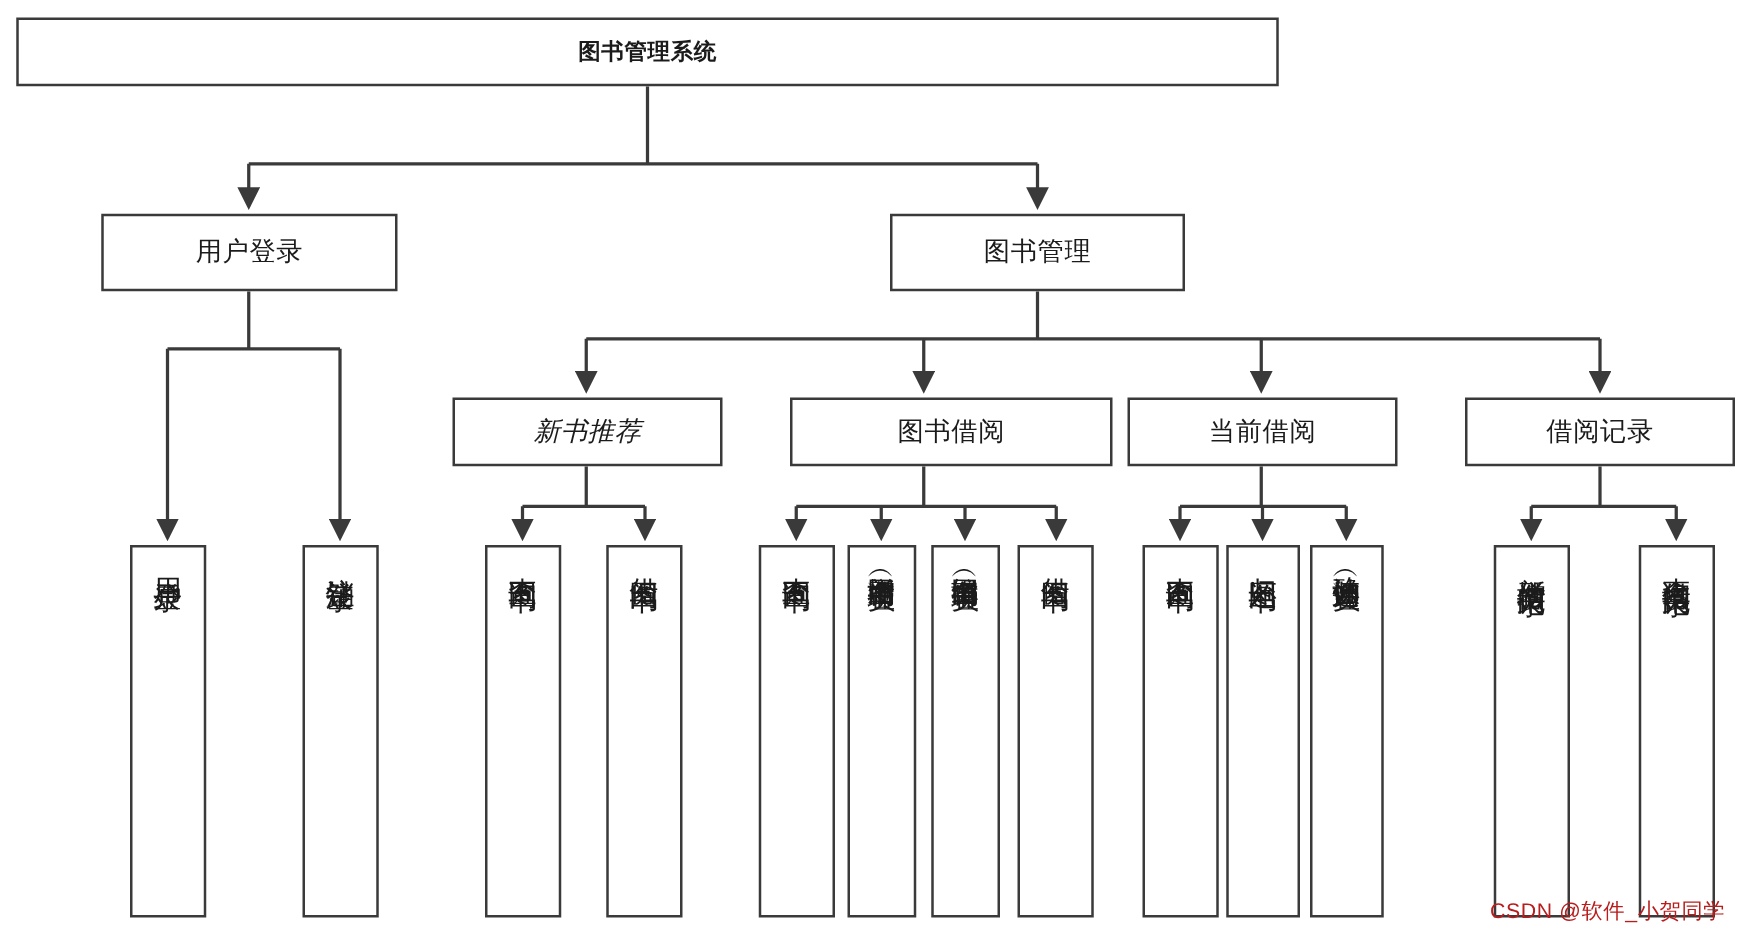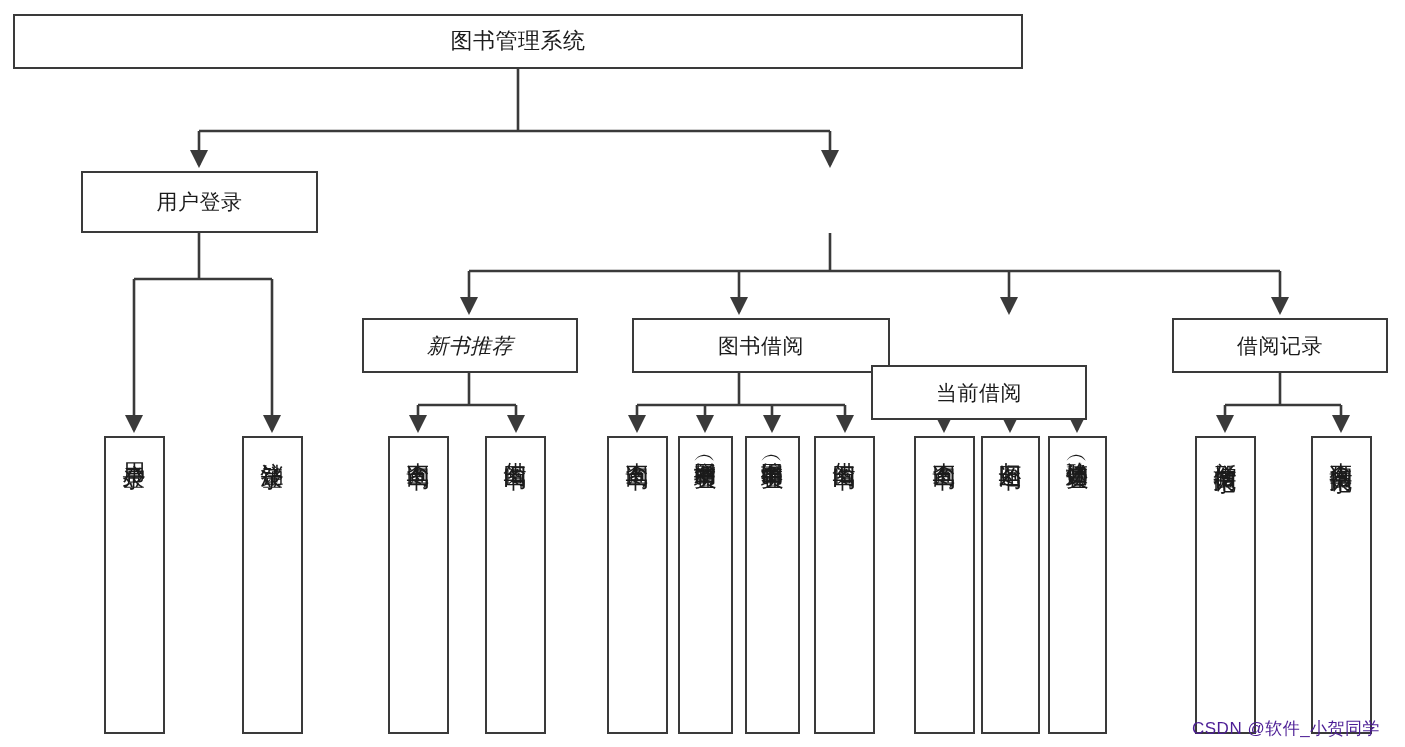--- a/index.html
+++ b/index.html
@@ -38,21 +38,22 @@
   .node .label {
     text-align: center;
     line-height: 1.12;
     letter-spacing: 0.5px;
     white-space: pre;
   }
   .node.horizontal .label {
     font-size: 21px;
   }
   .node.root .label {
-    font-size: 22px;
+    font-size: 18px;
+    font-weight: bold;
   }
   .node.vertical {
     align-items: flex-start;
     justify-content: center;
     padding-top: 6px;
   }
   .node.vertical .label {
     writing-mode: vertical-rl;
     text-orientation: upright;
     font-size: 23px;
@@ -60,21 +61,21 @@
     letter-spacing: 2px;
     white-space: normal;
     max-height: 100%;
   }
   .node.vertical.tall-text .label {
     font-size: 22px;
     letter-spacing: 1px;
   }
   .watermark {
     position: absolute;
-    color: #4c1d95;
+    color: #b91c1c;
     font-size: 17px;
     letter-spacing: 0.5px;
     white-space: nowrap;
     user-select: none;
   }
 </style>
 </head>
 <body>
 
 <div id="canvas">
@@ -129,28 +130,31 @@
     </g>
   </svg>
 
   <div class="node root horizontal" style="left:13px; top:14px; width:1010px; height:55px;">
     <span class="label">图书管理系统</span>
   </div>
 
   <div class="node horizontal" style="left:81px; top:171px; width:237px; height:62px;">
     <span class="label">用户登录</span>
   </div>
+  <div class="node horizontal" style="left:712px; top:171px; width:236px; height:62px;">
+    <span class="label">图书管理</span>
+  </div>
 
   <div class="node horizontal" style="left:362px; top:318px; width:216px; height:55px;font-style:italic;">
     <span class="label">新书推荐</span>
   </div>
   <div class="node horizontal" style="left:632px; top:318px; width:258px; height:55px;">
     <span class="label">图书借阅</span>
   </div>
-  <div class="node horizontal" style="left:871px; top:318px; width:216px; height:55px;margin-top:47px;">
+  <div class="node horizontal" style="left:902px; top:318px; width:216px; height:55px;">
     <span class="label">当前借阅</span>
   </div>
   <div class="node horizontal" style="left:1172px; top:318px; width:216px; height:55px;">
     <span class="label">借阅记录</span>
   </div>
 
   <div class="node vertical" style="left:104px; top:436px; width:61px; height:298px;">
     <span class="label">用户登录</span>
   </div>
   <div class="node vertical" style="left:242px; top:436px; width:61px; height:298px;">

